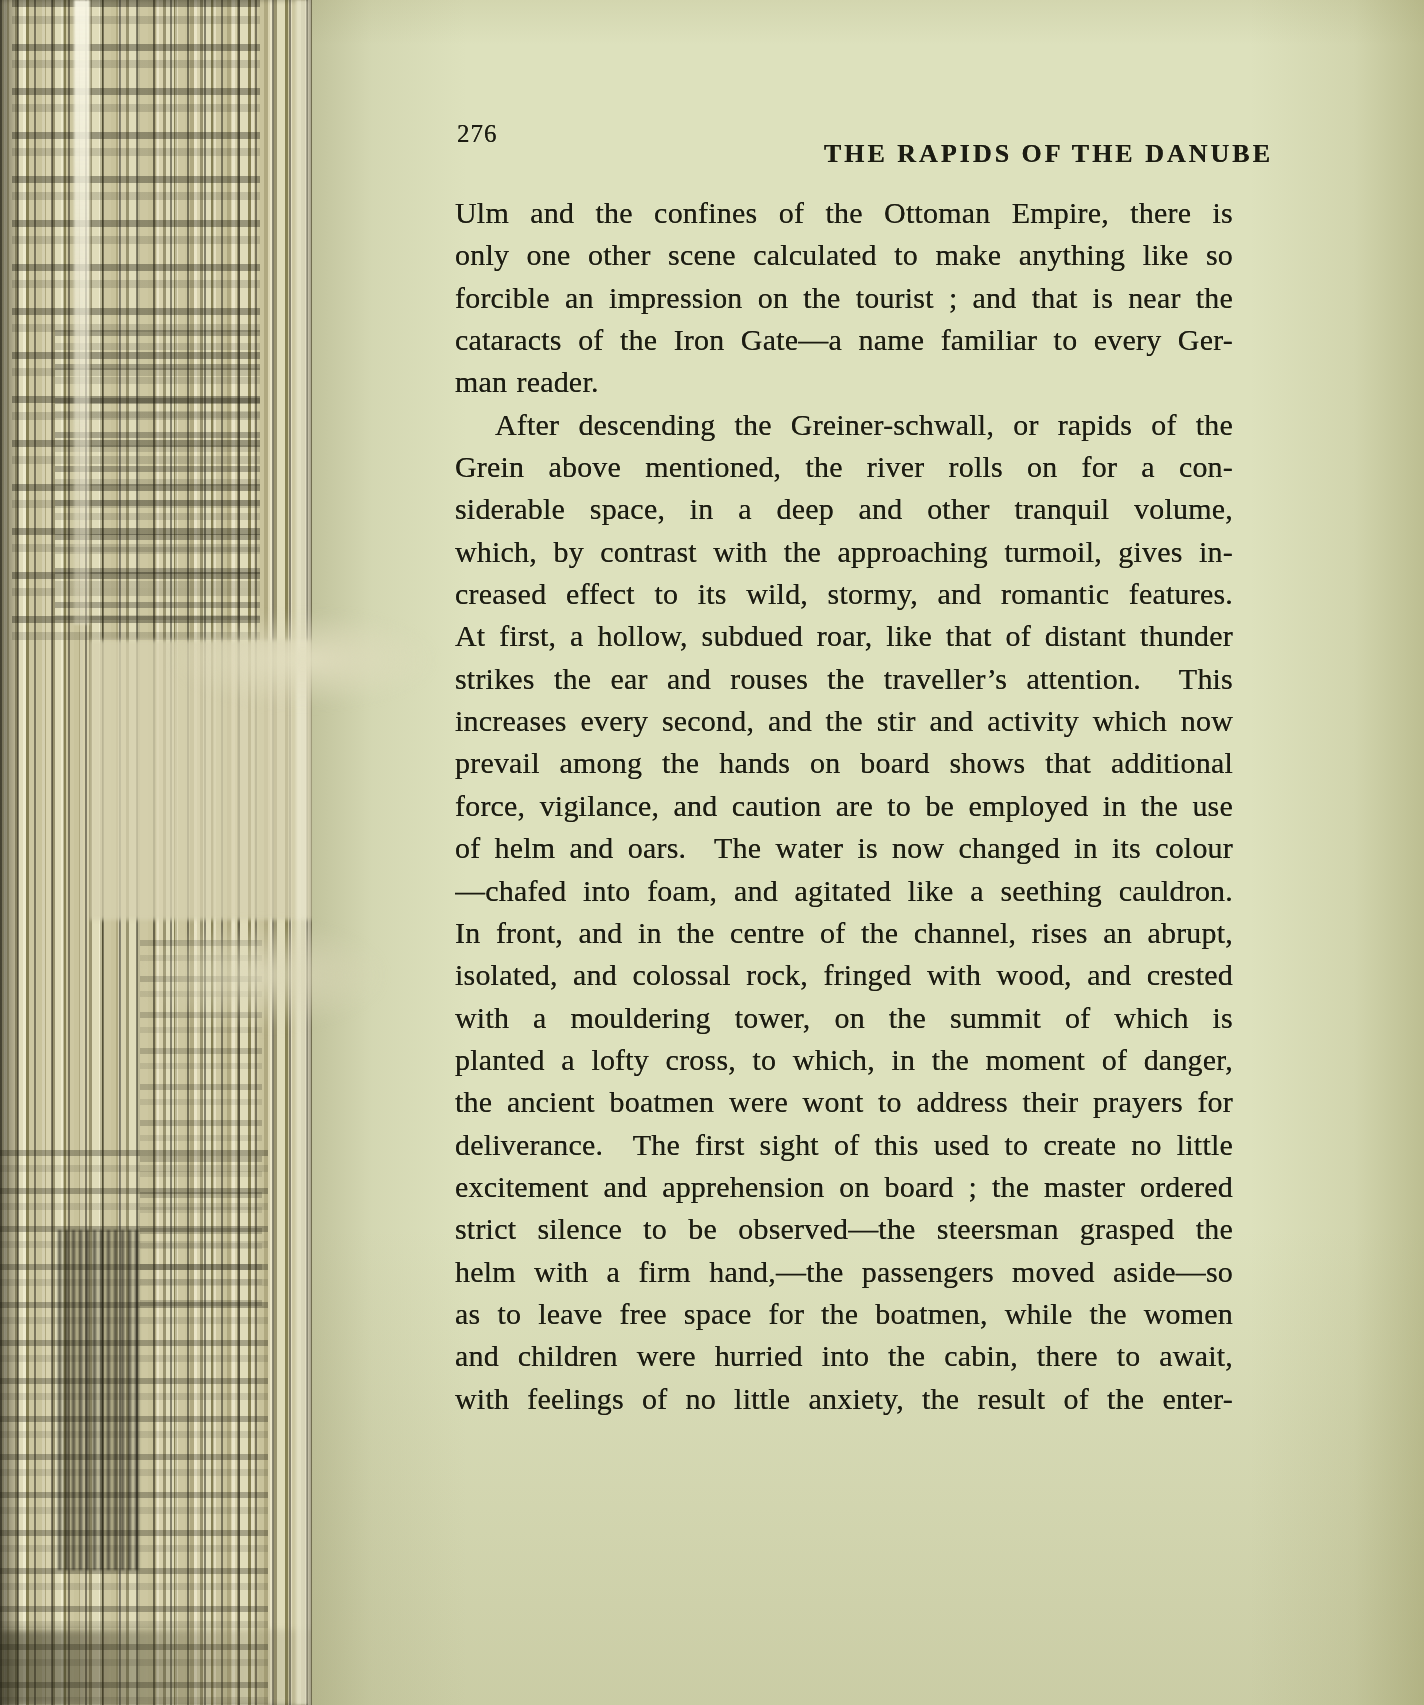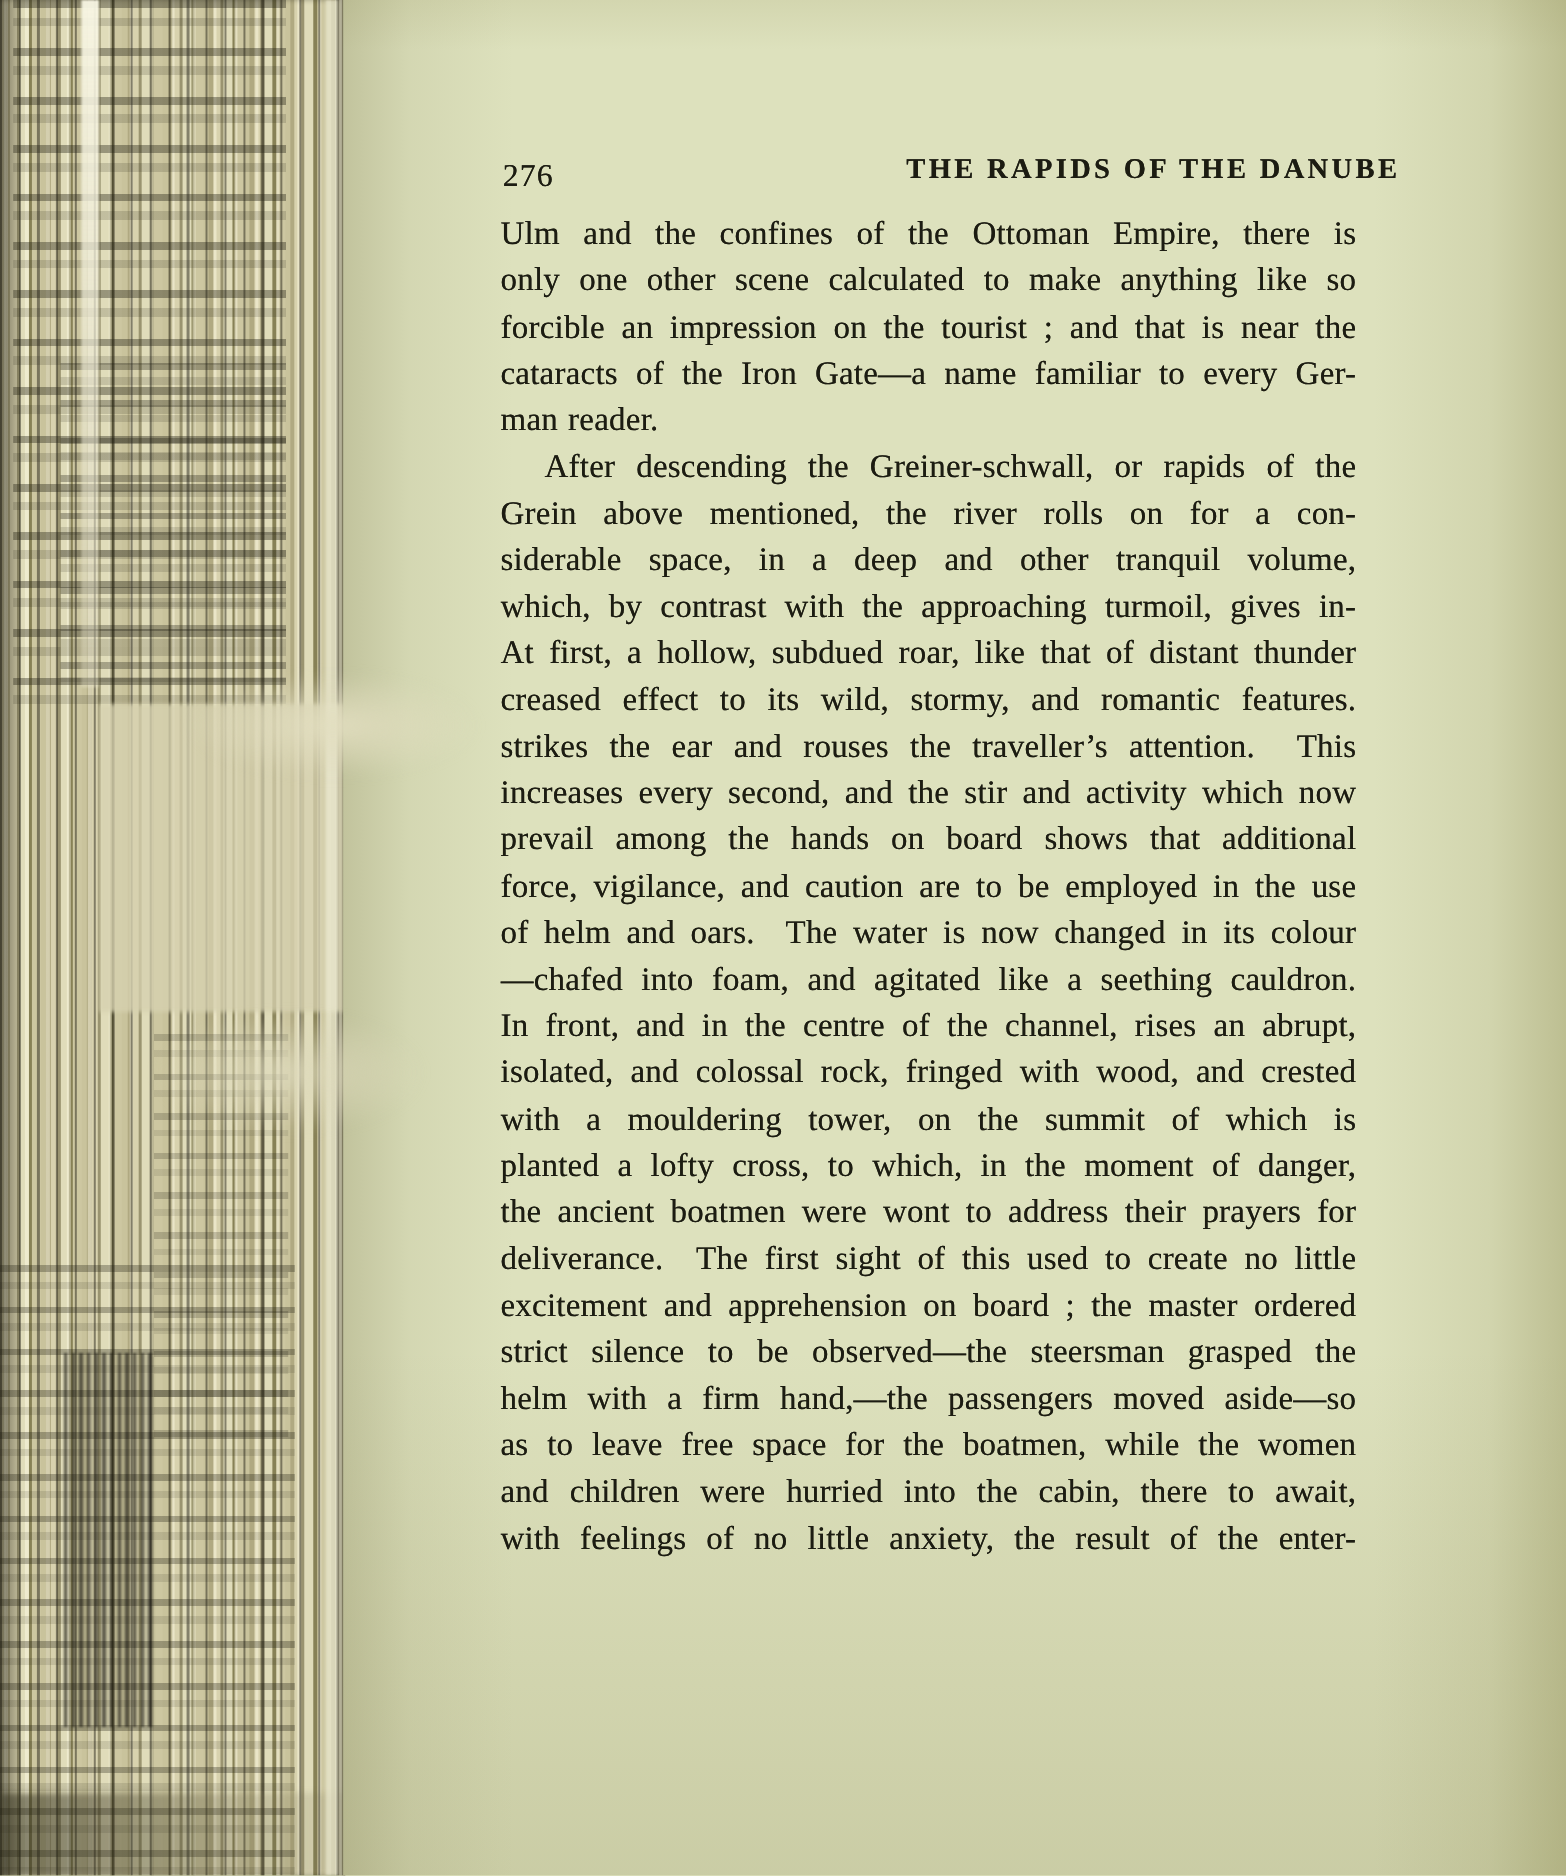--- a/index.html
+++ b/index.html
@@ -81,22 +81,22 @@
       var(--page-bg, #dde1bd);
   }
 
   
   .text-col {
     position: absolute; left: 143px; top: 0; width: 778px;
     color: var(--ink, #1c1c12);
     text-shadow: 0 0 0.5px rgba(28,28,18,0.85);
   }
   .pagenum {
-    position: absolute; left: 2px; top: 144px;
-    font-size: 29px; letter-spacing: 1px;
+    position: absolute; left: 2px; top: 120px;
+    font-size: 25px; letter-spacing: 1px;
   }
   .running-title {
     position: absolute; left: 40px; right: -40px; top: 139px;
     text-align: right;
     font-size: 26px; font-weight: bold; letter-spacing: 3px;
   }
   .body-text {
     position: absolute; left: 0; top: 196px; width: 778px;
     font-size: 30px; letter-spacing: 0.2px; word-spacing: 1.5px;
   }
@@ -135,22 +135,22 @@
       <div class="body-text">
           <div class="line">Ulm and the confines of the Ottoman Empire, there is</div>
           <div class="line">only one other scene calculated to make anything like so</div>
           <div class="line">forcible an impression on the tourist ; and that is near the</div>
           <div class="line">cataracts of the Iron Gate—a name familiar to every Ger-</div>
           <div class="line left">man reader.</div>
           <div class="line indent">After descending the Greiner-schwall, or rapids of the</div>
           <div class="line">Grein above mentioned, the river rolls on for a con-</div>
           <div class="line">siderable space, in a deep and other tranquil volume,</div>
           <div class="line">which, by contrast with the approaching turmoil, gives in-</div>
+          <div class="line">creased effect to its wild, stormy, and romantic features.</div>
           <div class="line">At first, a hollow, subdued roar, like that of distant thunder</div>
-          <div class="line">creased effect to its wild, stormy, and romantic features.</div>
           <div class="line">strikes the ear and rouses the traveller’s attention.&nbsp; This</div>
           <div class="line">increases every second, and the stir and activity which now</div>
           <div class="line">prevail among the hands on board shows that additional</div>
           <div class="line">force, vigilance, and caution are to be employed in the use</div>
           <div class="line">of helm and oars.&nbsp; The water is now changed in its colour</div>
           <div class="line">—chafed into foam, and agitated like a seething cauldron.</div>
           <div class="line">In front, and in the centre of the channel, rises an abrupt,</div>
           <div class="line">isolated, and colossal rock, fringed with wood, and crested</div>
           <div class="line">with a mouldering tower, on the summit of which is</div>
           <div class="line">planted a lofty cross, to which, in the moment of danger,</div>

